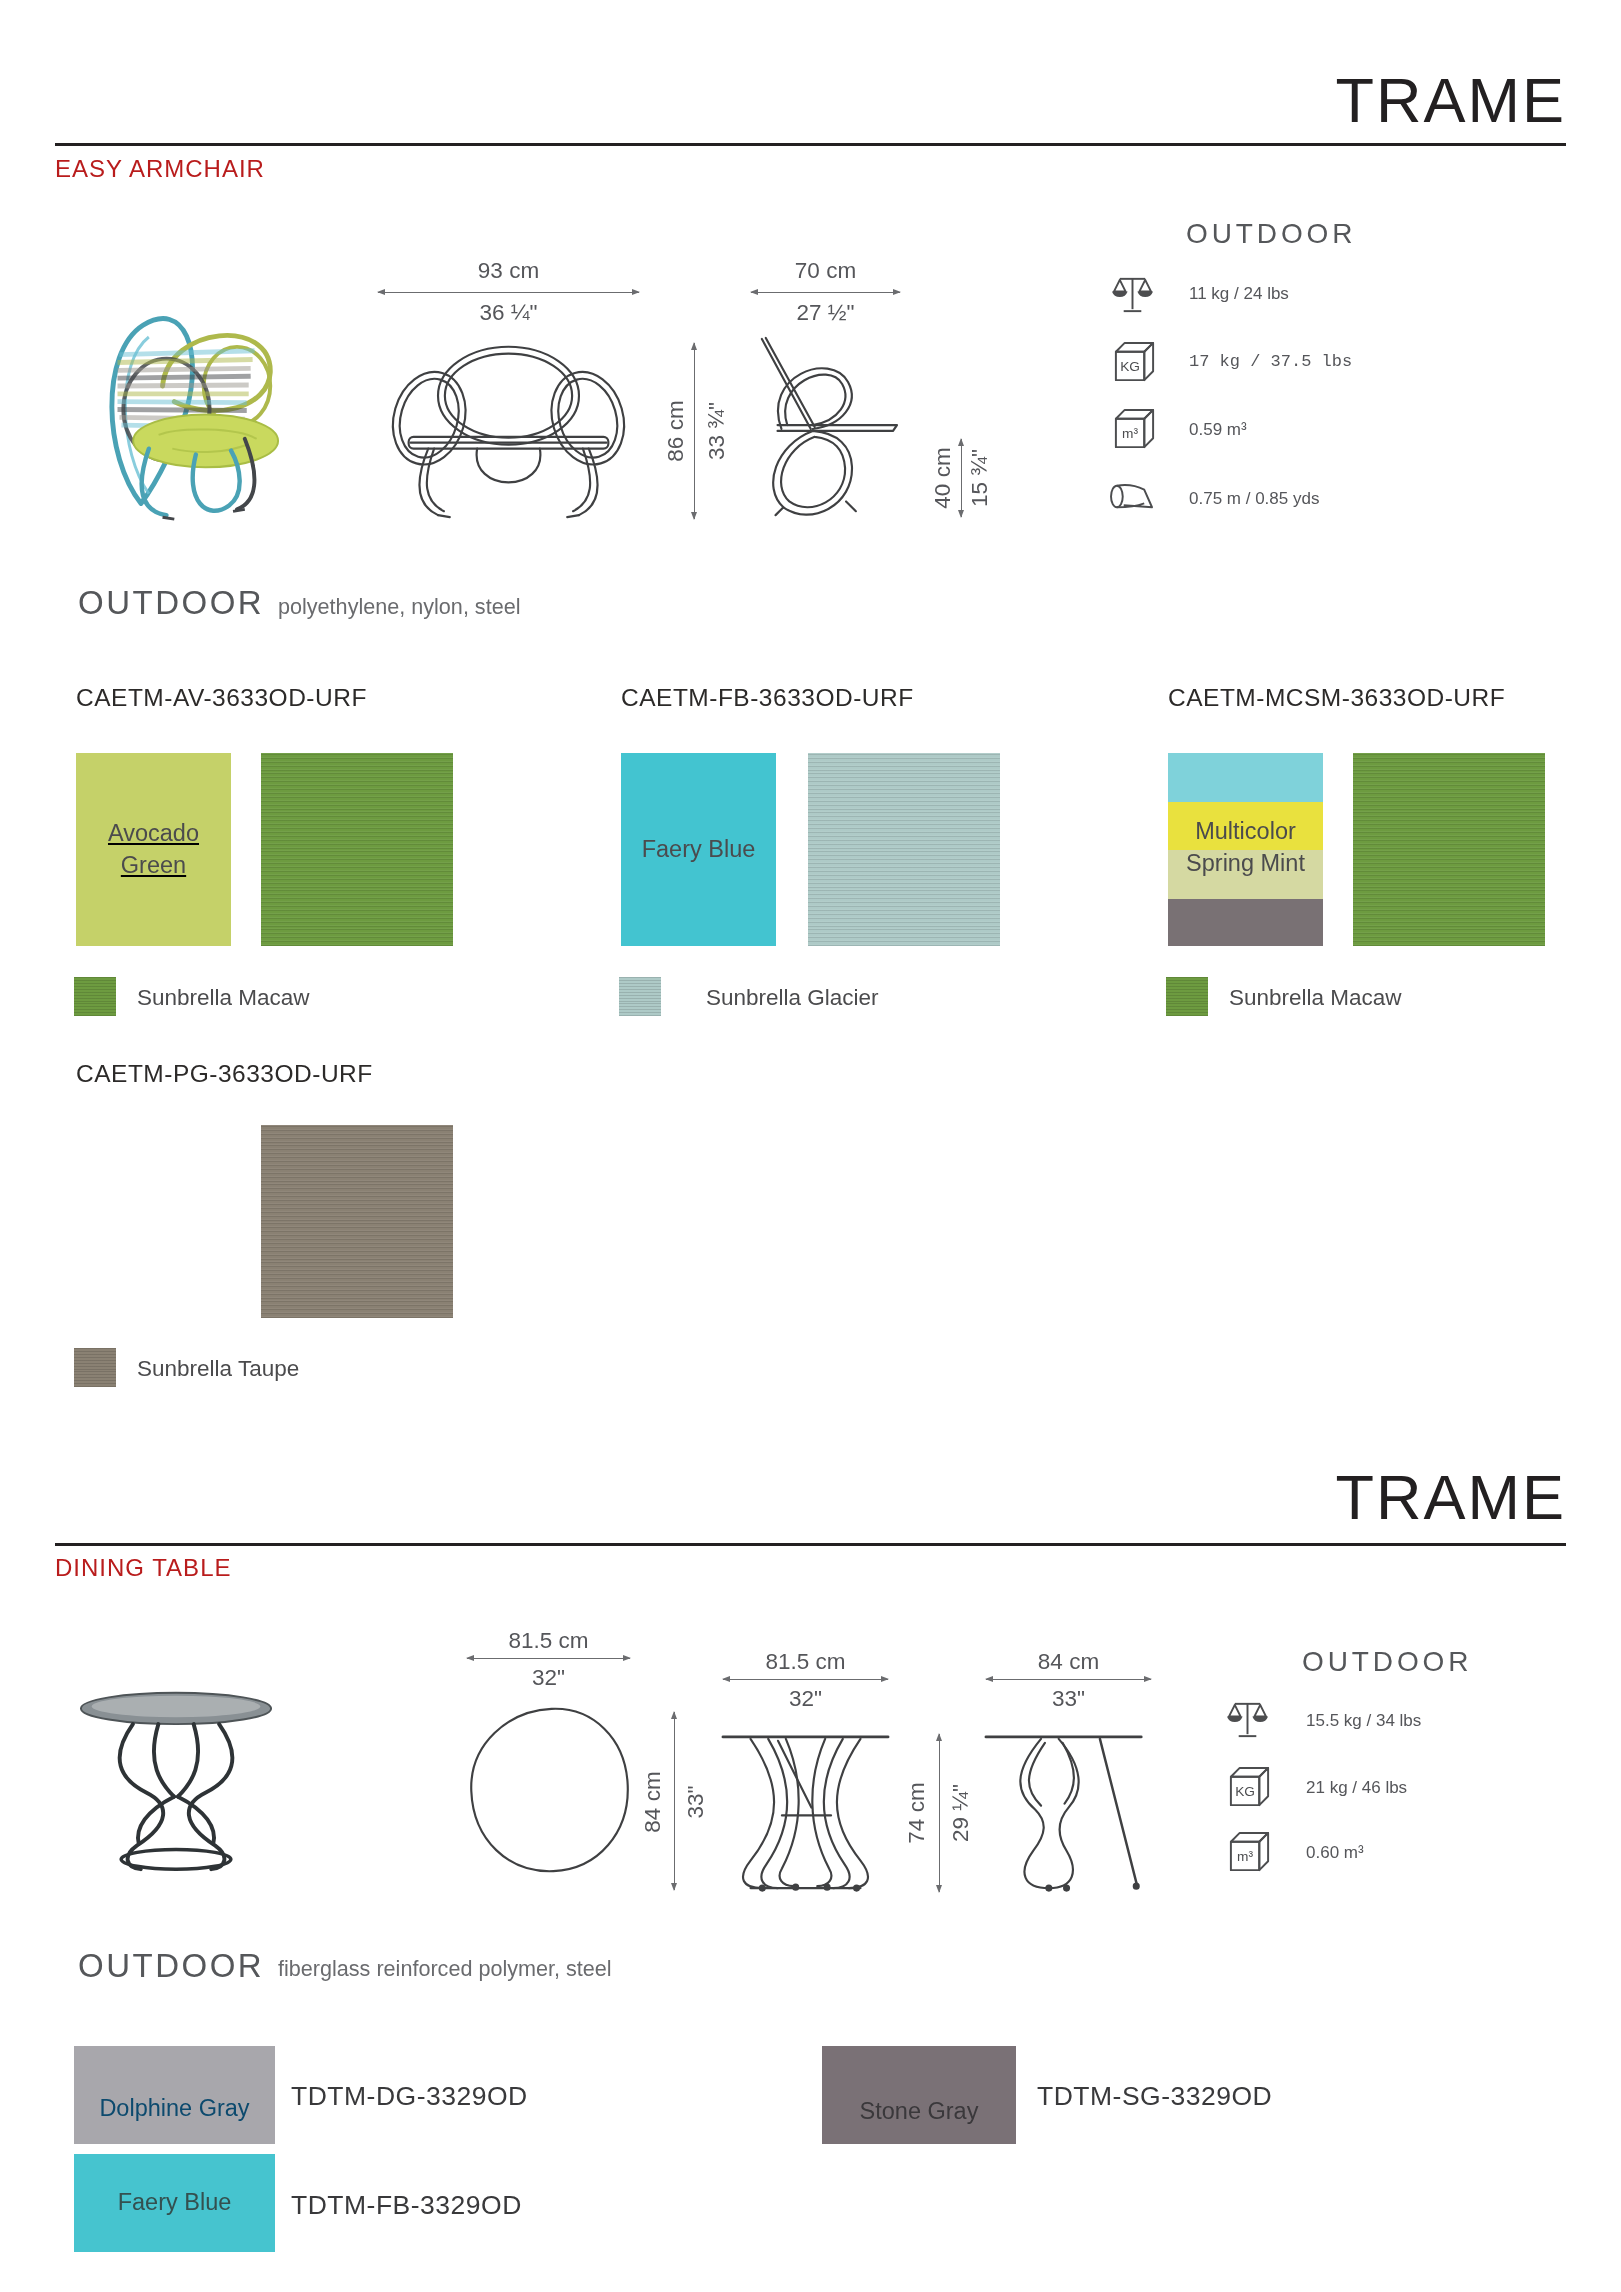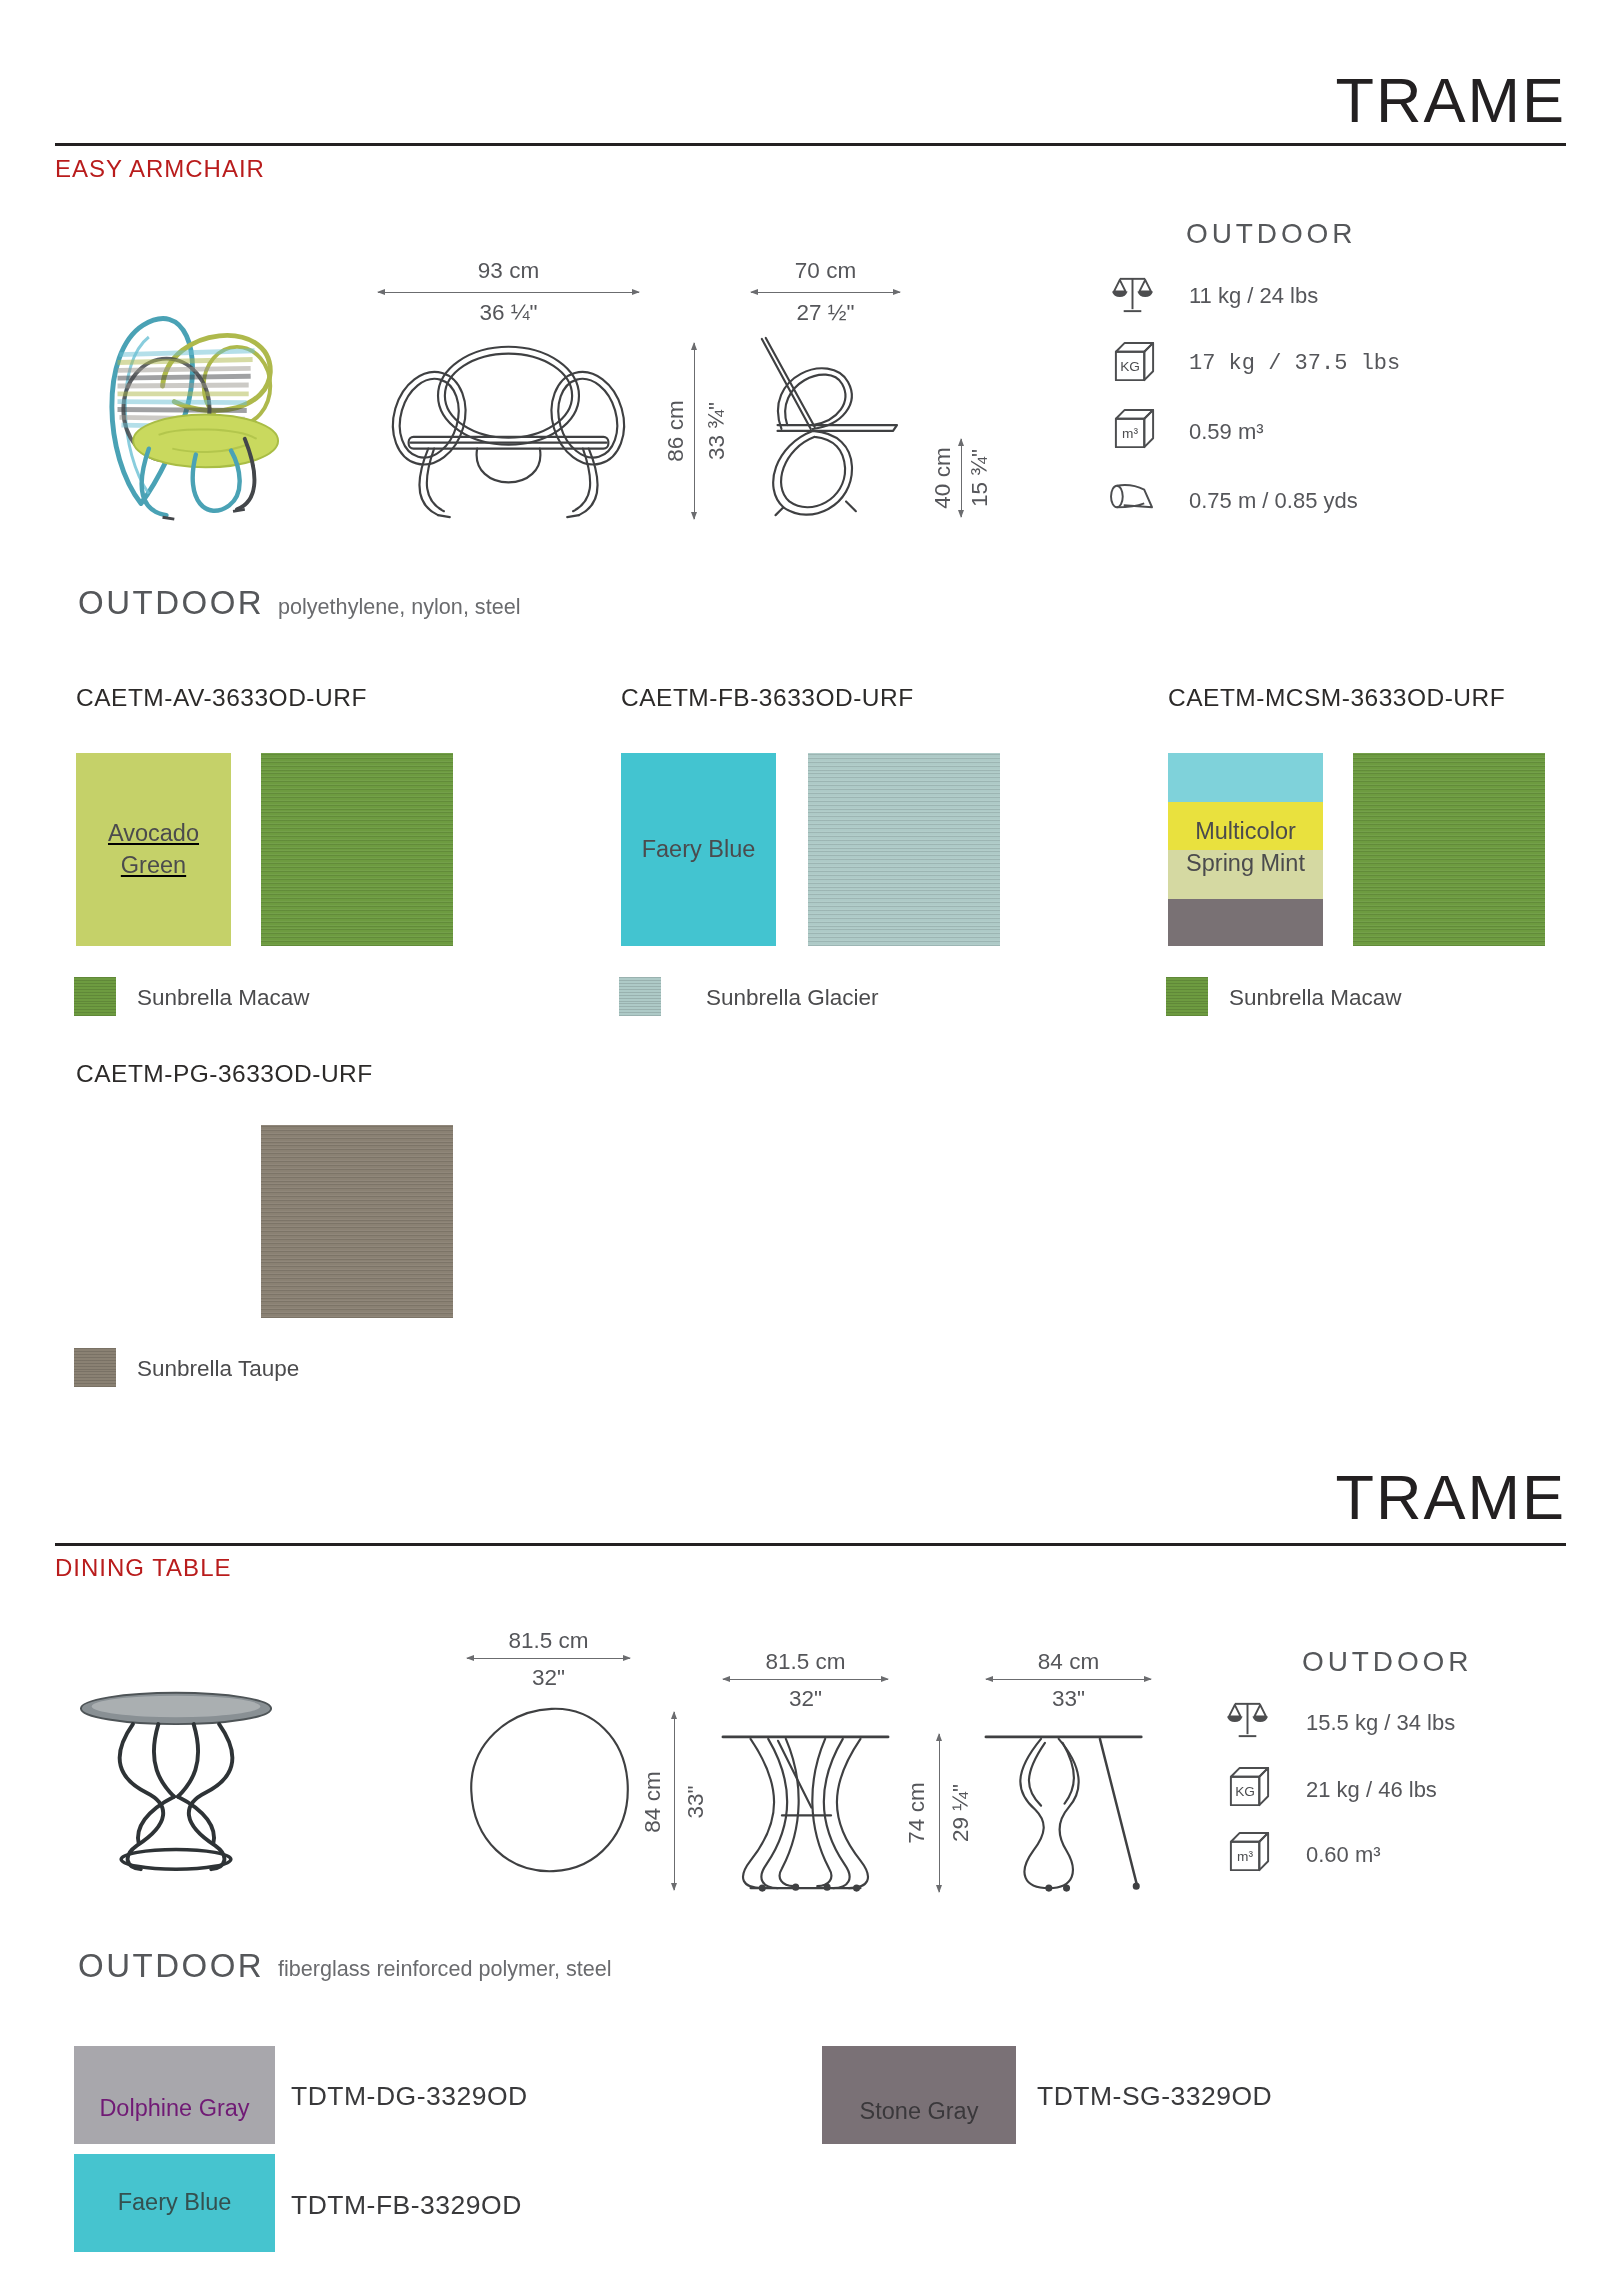--- a/index.html
+++ b/index.html
@@ -6,21 +6,21 @@
   .page{position:relative;width:1621px;height:2293px;background:#ffffff;margin:0 auto;
         font-family:"Liberation Sans",sans-serif;overflow:hidden;}
   .abs{position:absolute;}
   .trame{position:absolute;right:55px;font-size:63px;letter-spacing:2px;color:#232021;line-height:1;font-weight:400;}
   .rule{position:absolute;left:55px;right:55px;height:2.9px;background:#232021;}
   .sec-title{position:absolute;font-size:24px;letter-spacing:1px;color:#b91c1c;line-height:1;}
   .code{position:absolute;font-size:24.5px;color:#2c2a29;letter-spacing:0.5px;line-height:1;}
   .outdoor-h{position:absolute;font-size:28px;letter-spacing:3.9px;color:#55575a;line-height:1;}
   .outdoor-big{position:absolute;font-size:33px;letter-spacing:2.5px;color:#55575a;line-height:1;}
   .materials{position:absolute;font-size:21.6px;color:#6a6b6e;line-height:1;}
-  .spec-text{position:absolute;font-size:22px;color:#55565a;line-height:1;}
+  .spec-text{position:absolute;font-size:17px;color:#55565a;line-height:1;}
   .dim{position:absolute;font-size:22.5px;color:#55565a;line-height:1;text-align:center;}
   .vtext{position:absolute;font-size:22.5px;color:#55565a;line-height:1;white-space:nowrap;
          transform:translate(-50%,-50%) rotate(-90deg);}
   .harrow{position:absolute;height:0;border-top:1px solid #6b6c6f;}
   .harrow::before{content:"";position:absolute;left:-1px;top:-3.9px;width:0;height:0;
          border-top:3.4px solid transparent;border-bottom:3.4px solid transparent;border-right:8.8px solid #6b6c6f;}
   .harrow::after{content:"";position:absolute;right:-1px;top:-3.9px;width:0;height:0;
          border-top:3.4px solid transparent;border-bottom:3.4px solid transparent;border-left:8.8px solid #6b6c6f;}
   .varrow{position:absolute;width:0;border-left:1px solid #6b6c6f;}
   .varrow::before{content:"";position:absolute;top:-1px;left:-3.9px;width:0;height:0;
@@ -307,21 +307,21 @@
       <polygon points="34,15 43,6 43,35 34,44" class="icon-stroke"></polygon>
       <text x="19.5" y="35" text-anchor="middle" class="icon-label">m³</text>
     </svg>
   </div>
   <div class="spec-text" style="left:1306px;top:1844px;">0.60 m³</div>
 
   <div class="outdoor-big" style="left:78px;top:1949px;">OUTDOOR</div>
   <div class="materials" style="left:278px;top:1958px;">fiberglass reinforced polymer, steel</div>
 
   <div class="swatch" style="left: 74px; top: 2046px; width: 201px; height: 98px; background: rgb(168, 167, 172);">
-    <span class="swname" style="color:#701a75;margin-top:28px;">Dolphine Gray</span>
+    <span class="swname" style="color:#0c4a6e;margin-top:28px;">Dolphine Gray</span>
   </div>
   <div class="bcode" style="left:291px;top:2083px;">TDTM-DG-3329OD</div>
 
   <div class="swatch" style="left: 822px; top: 2046px; width: 194px; height: 98px; background: rgb(122, 113, 118);">
     <span class="swname" style="color:#3a383b;margin-top:33px;">Stone Gray</span>
   </div>
   <div class="bcode" style="left:1037px;top:2083px;">TDTM-SG-3329OD</div>
 
   <div class="swatch" style="left: 74px; top: 2154px; width: 201px; height: 98px; background: rgb(70, 196, 207);">
     <span class="swname" style="color:#34504f;">Faery Blue</span>

